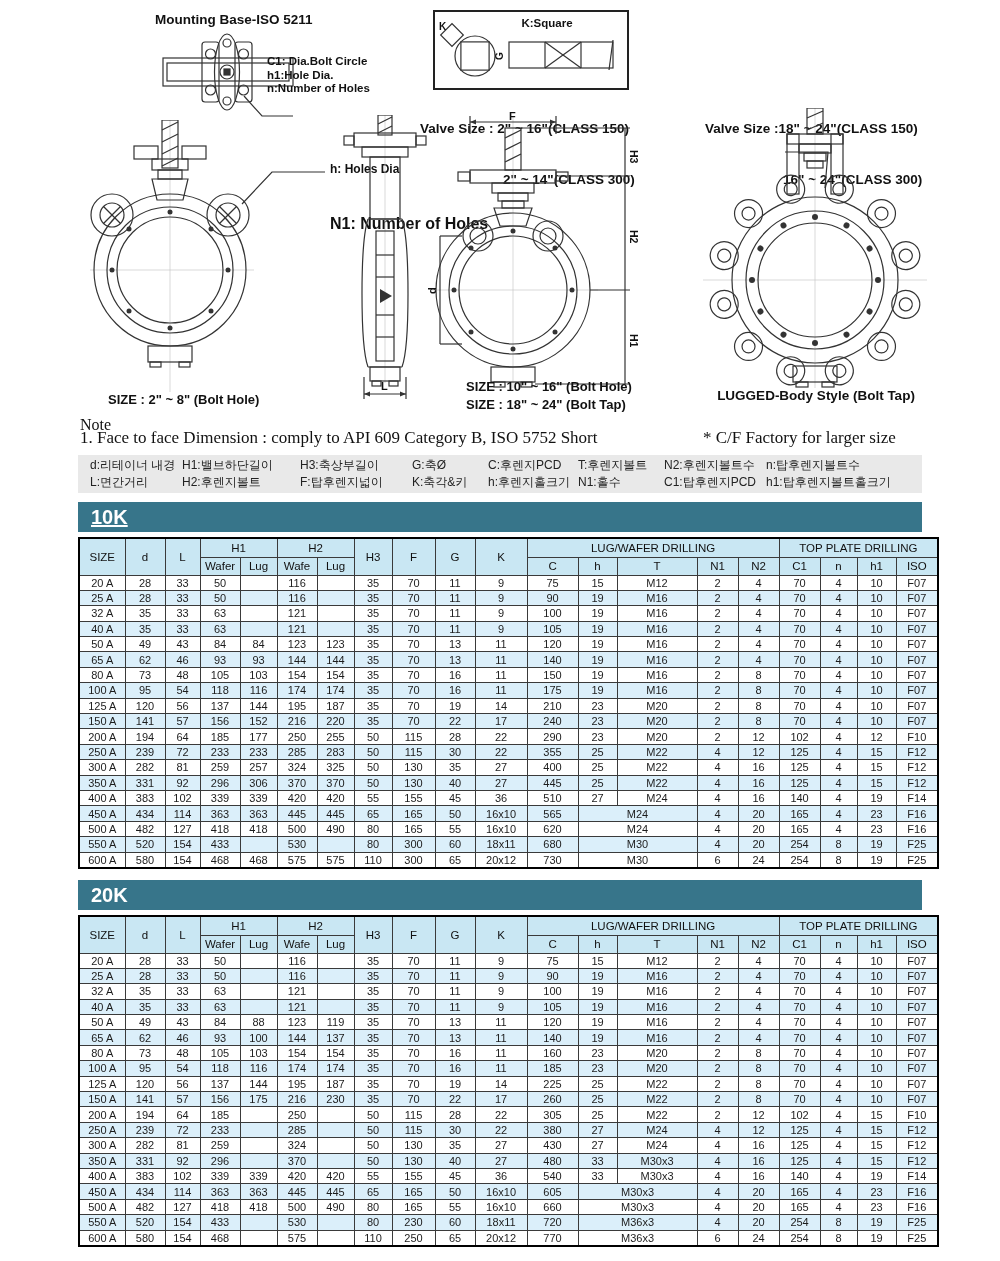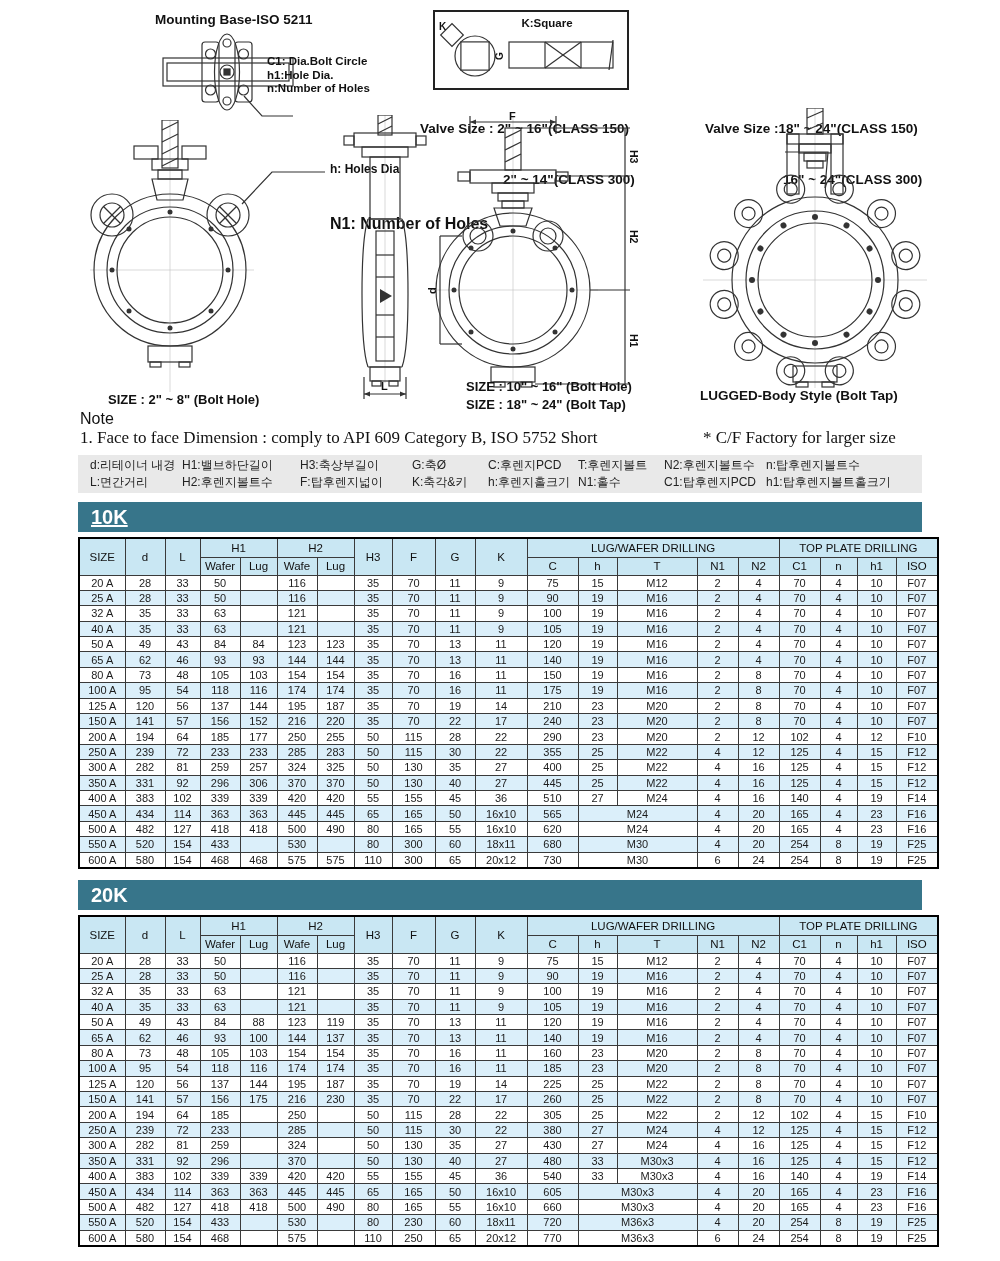--- a/index.html
+++ b/index.html
@@ -10,21 +10,21 @@
        font-family:"Liberation Sans",sans-serif;color:#111;overflow:hidden;}
   .abs{position:absolute;}
   
   .drawings{position:absolute;left:0;top:0;width:1000px;height:418px;}
   svg.line{stroke:#333;fill:none;stroke-width:1.2;}
   .dlabel{font-weight:bold;font-size:11.5px;line-height:13.5px;white-space:pre;}
   .caption{font-weight:bold;font-size:13px;white-space:pre;}
   .vsize{font-weight:bold;font-size:13.5px;white-space:pre;line-height:17px;}
   .boxpanel{position:absolute;border:2px solid #222;background:#fff;}
   
-  .note-title{font-family:Liberation Sans, sans-serif;font-size:16px;}
+  .note-title{font-family:Liberation Serif, serif;font-size:16px;margin-top:6px;}
   .note-line{font-family:"Liberation Serif",serif;font-size:17px;}
   
   .legend{position:absolute;left:78px;top:455px;width:844px;height:38px;
           background:var(--legend);display:grid;
           grid-template-rows:repeat(2,17px);grid-auto-flow:column;
           grid-template-columns:92px 118px 112px 76px 90px 86px 102px auto;
           padding:2px 12px 0 12px;box-sizing:border-box;}
   .legend span{font-size:12px;color:#222;white-space:nowrap;}
   
   .band{position:absolute;left:78px;width:844px;height:30px;background:var(--band);
@@ -273,32 +273,32 @@
     <use href="#bdot" transform="rotate(210 120 172)"></use>
       <use href="#bdot" transform="rotate(240 120 172)"></use>
     <use href="#bdot" transform="rotate(270 120 172)"></use>
       <use href="#bdot" transform="rotate(300 120 172)"></use>
     <use href="#bdot" transform="rotate(330 120 172)"></use>
     <rect x="98" y="258" width="44" height="16"></rect>
     <rect x="101" y="274" width="12" height="5"></rect>
       <rect x="127" y="274" width="12" height="5"></rect>
     <polyline points="90,44 133,44 130,80"></polyline>
   </svg>
-  <div class="abs caption" style="left:700px;top:388px;width:232px;font-size:13.5px;">LUGGED-Body Style (Bolt Tap)</div>
+  <div class="abs caption" style="left:700px;top:388px;width:232px;text-align:center;font-size:13.5px;">LUGGED-Body Style (Bolt Tap)</div>
 </div>
 
 <div class="abs note-title" style="left:80px;top:410px;">Note</div>
 <div class="abs note-line" style="left:80px;top:428px;text-align:right;">1. Face to face Dimension : comply to API 609 Category B, ISO 5752 Short</div>
 <div class="abs note-line" style="left:703px;top:428px;">* C/F Factory for larger size</div>
 
 <div class="legend">
   <span>d:리테이너 내경</span>
   <span>L:면간거리</span>
   <span>H1:밸브하단길이</span>
-  <span>H2:후렌지볼트수</span>
+  <span>H2:후렌지볼트</span>
   <span>H3:축상부길이</span>
   <span>F:탑후렌지넓이</span>
   <span>G:축Ø</span>
   <span>K:축각&amp;키</span>
   <span>C:후렌지PCD</span>
   <span>h:후렌지홀크기</span>
   <span>T:후렌지볼트</span>
   <span>N1:홀수</span>
   <span>N2:후렌지볼트수</span>
   <span>C1:탑후렌지PCD</span>

